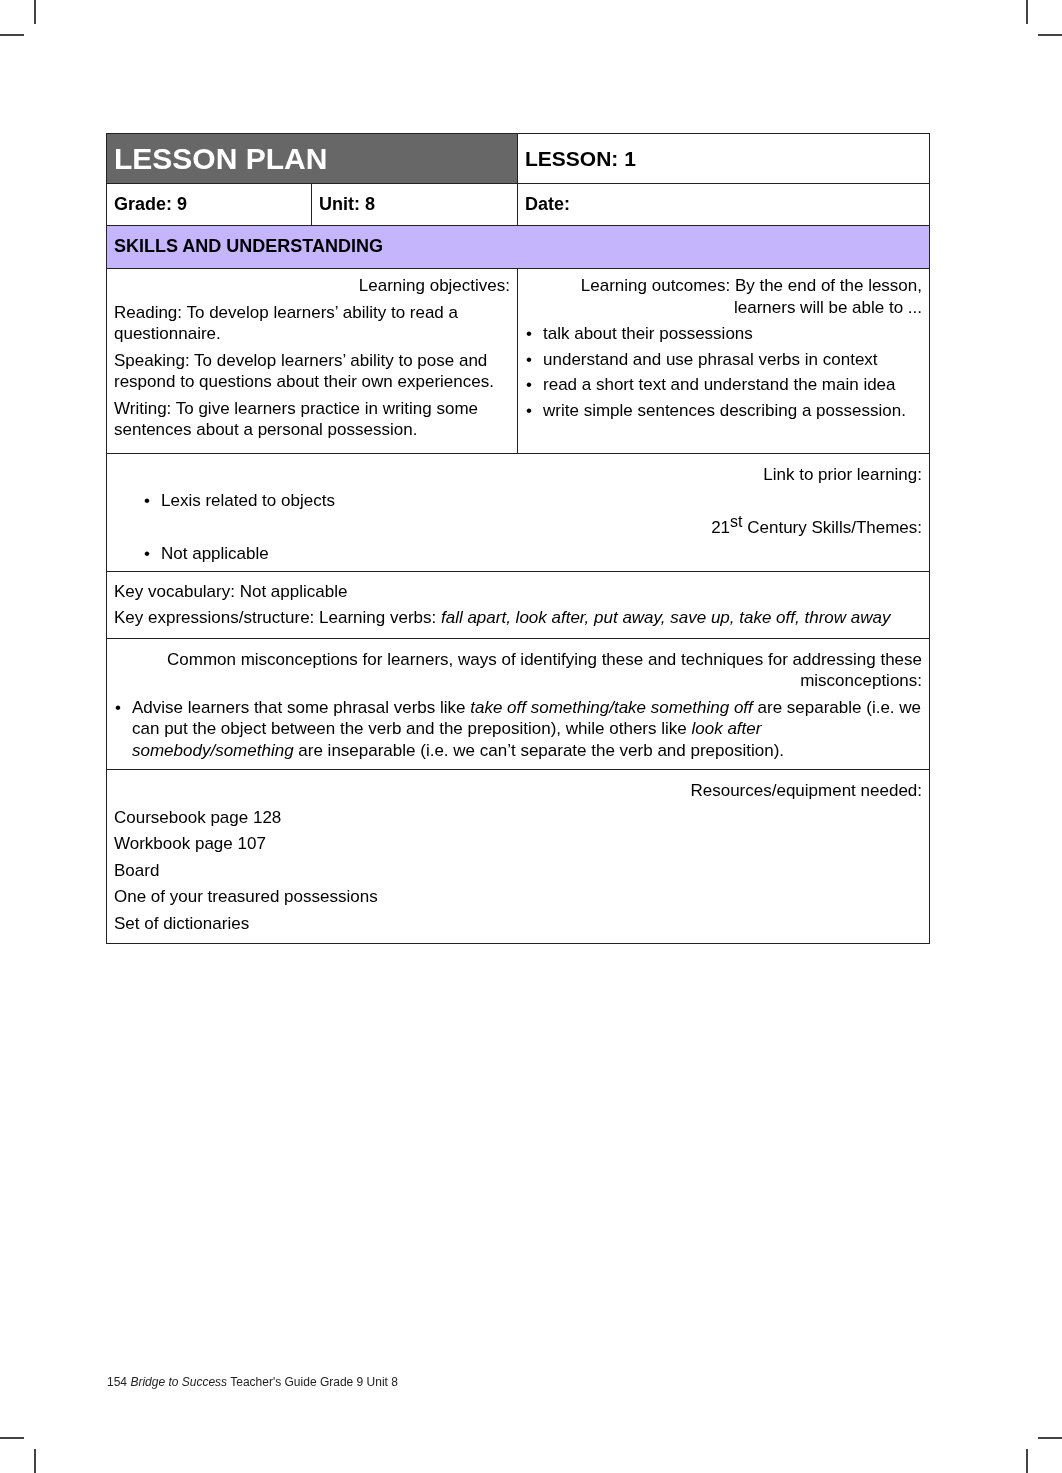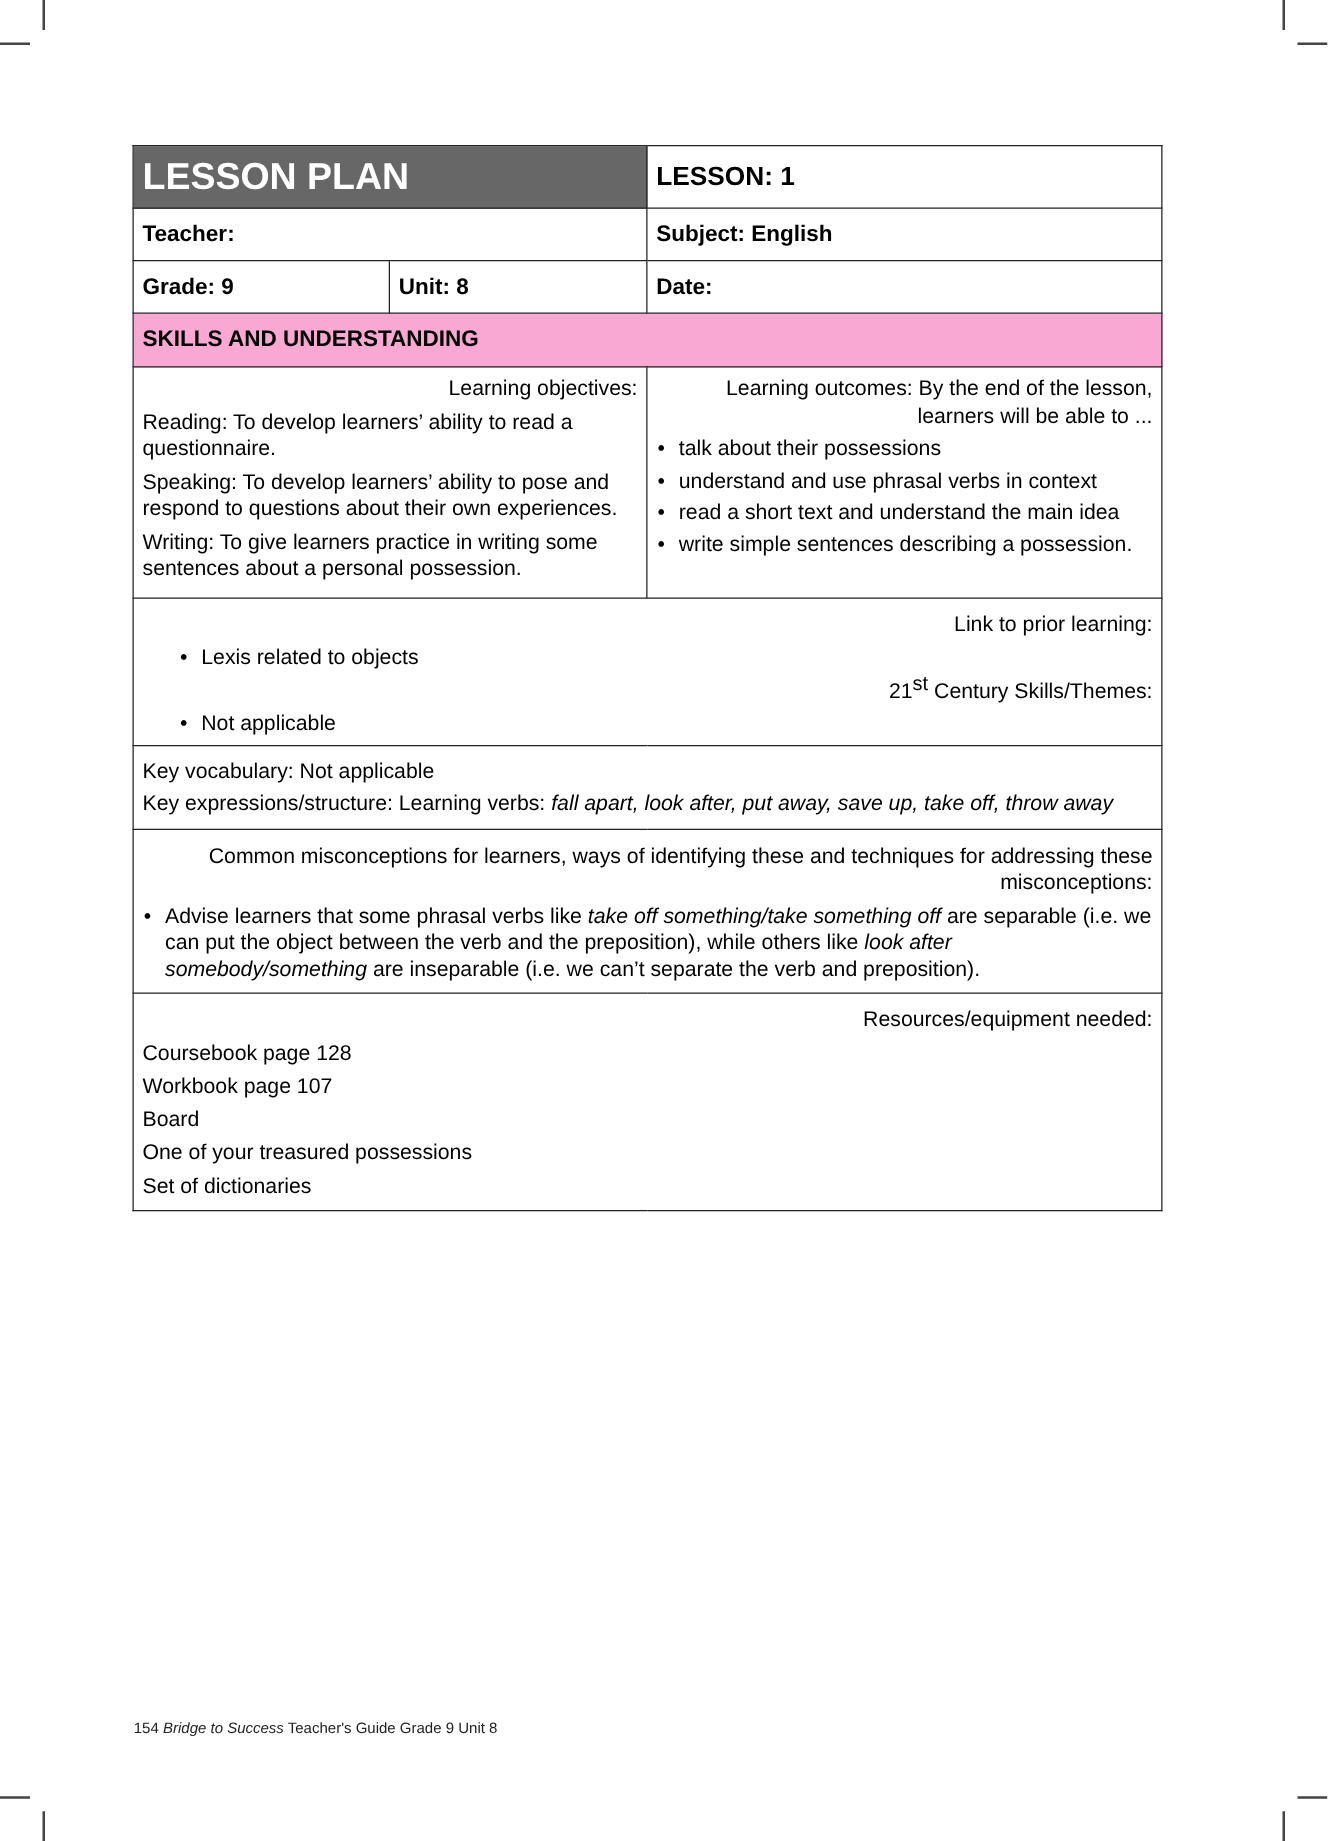--- a/index.html
+++ b/index.html
@@ -2,31 +2,31 @@
 <html><head>
   <meta charset="utf-8">
   <style>
     html, body { margin: 0; padding: 0; background: #ffffff; }
     body {
       width: 1062px; height: 1473px; position: relative; overflow: hidden;
       font-family: "Liberation Sans", sans-serif; color: #000;
     }
     .crop { position: absolute; background: #444; }
     .lp-table {
-      position: absolute; left: 106px; top: 116px; width: 823px;
+      position: absolute; left: 106px; top: 133px; width: 823px;
       border-collapse: collapse; table-layout: fixed; border-radius: 14px;
     }
     .lp-table td {
       border: 1.5px solid #222; vertical-align: top;
       padding: 6px 7px 6px 7px; font-size: 17px; line-height: 21.5px;
     }
     .hdr-dark { background: #676767; color: #fff; font-weight: bold; font-size: 30px !important; line-height: 36px !important; padding: 7px 7px 6px 7px !important; height: 36px; vertical-align: middle !important; }
     .hdr-lesson { font-weight: bold; font-size: 21px !important; vertical-align: middle !important; margin-left: 39px; }
     .bold-cell { font-weight: bold; font-size: 18px !important; height: 29px; vertical-align: middle !important; }
-    .band { background: #f9a8d4; font-weight: bold; font-size: 18px !important; height: 30px; vertical-align: middle !important; }
+    .band { background: #c4b5fd; font-weight: bold; font-size: 18px !important; height: 30px; vertical-align: middle !important; }
     .b { font-weight: normal; text-align: right; }
     .i { font-style: italic; }
     .para { margin: 0 0 5px 0; }
     .para:last-child { margin-bottom: 0; }
     ul.bl { list-style: none; margin: 0; padding: 0; }
     ul.bl li { position: relative; padding-left: 18px; margin: 0 0 4px 0; }
     ul.bl li:last-child { margin-bottom: 0; }
     ul.bl li::before { content: "\2022"; position: absolute; left: 1px; top: 0; }
     sup { font-size: 16px; line-height: 0; vertical-align: 6px; }
     .res-line { margin: 0 0 5px 0; }
@@ -49,24 +49,20 @@
 <table class="lp-table">
   <colgroup>
     <col style="width:205px">
     <col style="width:206px">
     <col style="width:412px">
   </colgroup>
   <tbody>
       <tr>
     <td colspan="2" class="hdr-dark">LESSON PLAN</td>
     <td class="hdr-lesson">LESSON: 1</td>
-  </tr>
-  <tr>
-    <td colspan="2" class="bold-cell">Teacher:</td>
-    <td class="bold-cell">Subject: English</td>
   </tr>
   <tr>
     <td class="bold-cell">Grade: 9</td>
     <td class="bold-cell">Unit: 8</td>
     <td class="bold-cell">Date:</td>
   </tr>
   <tr>
     <td colspan="3" class="band">SKILLS AND UNDERSTANDING</td>
   </tr>
   <tr>

